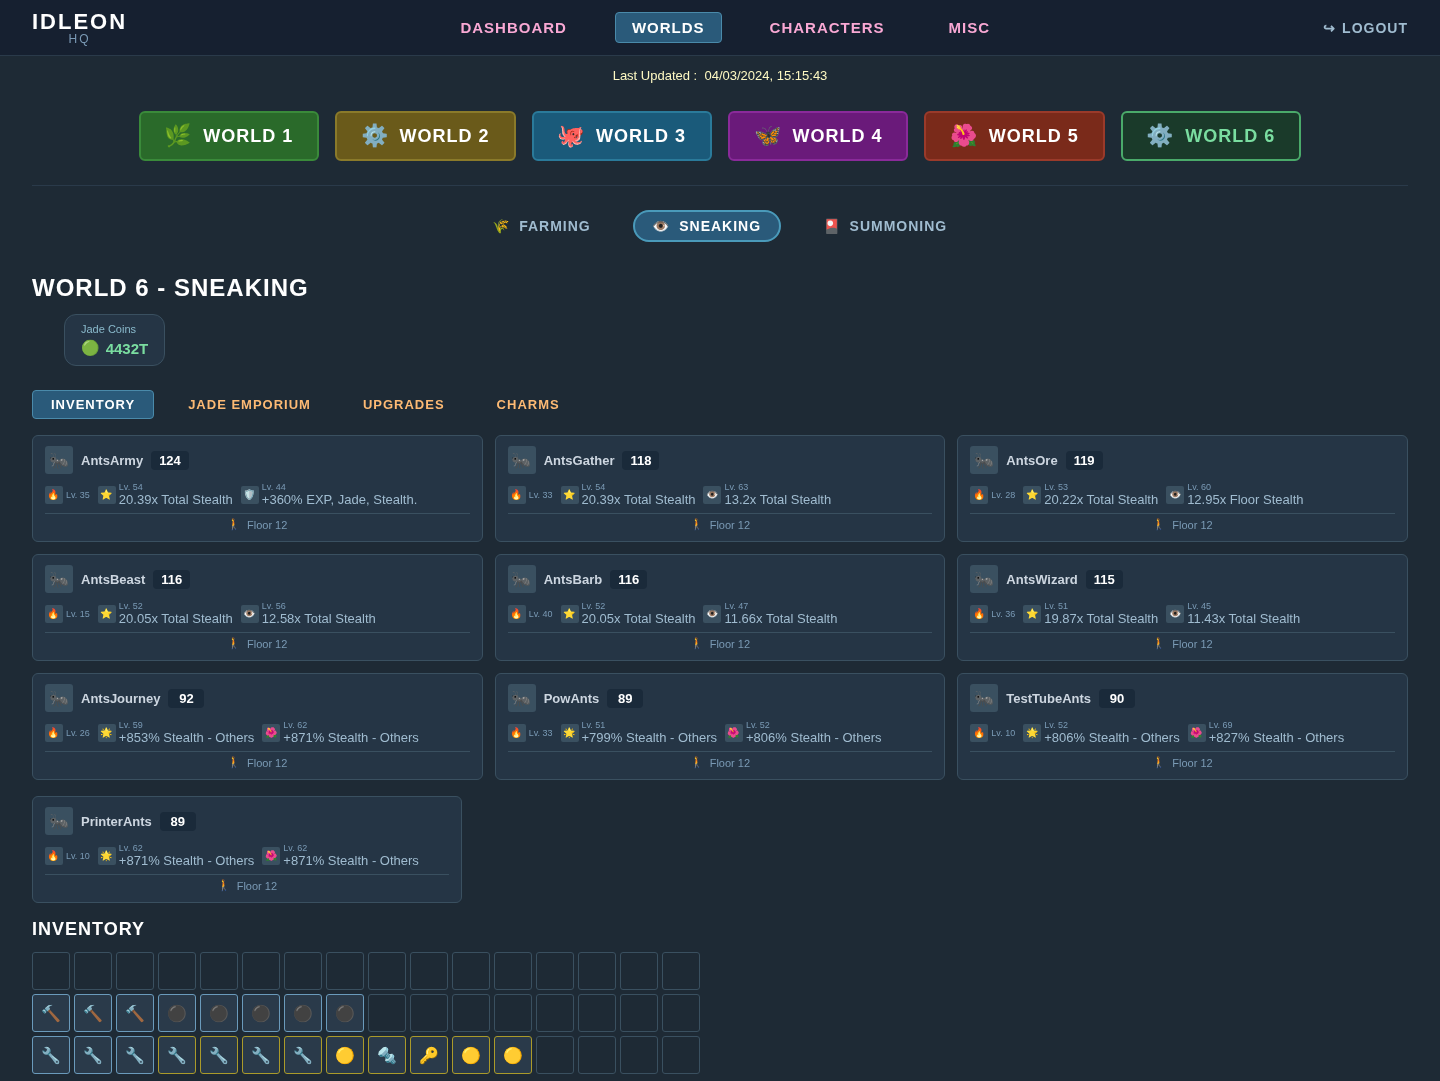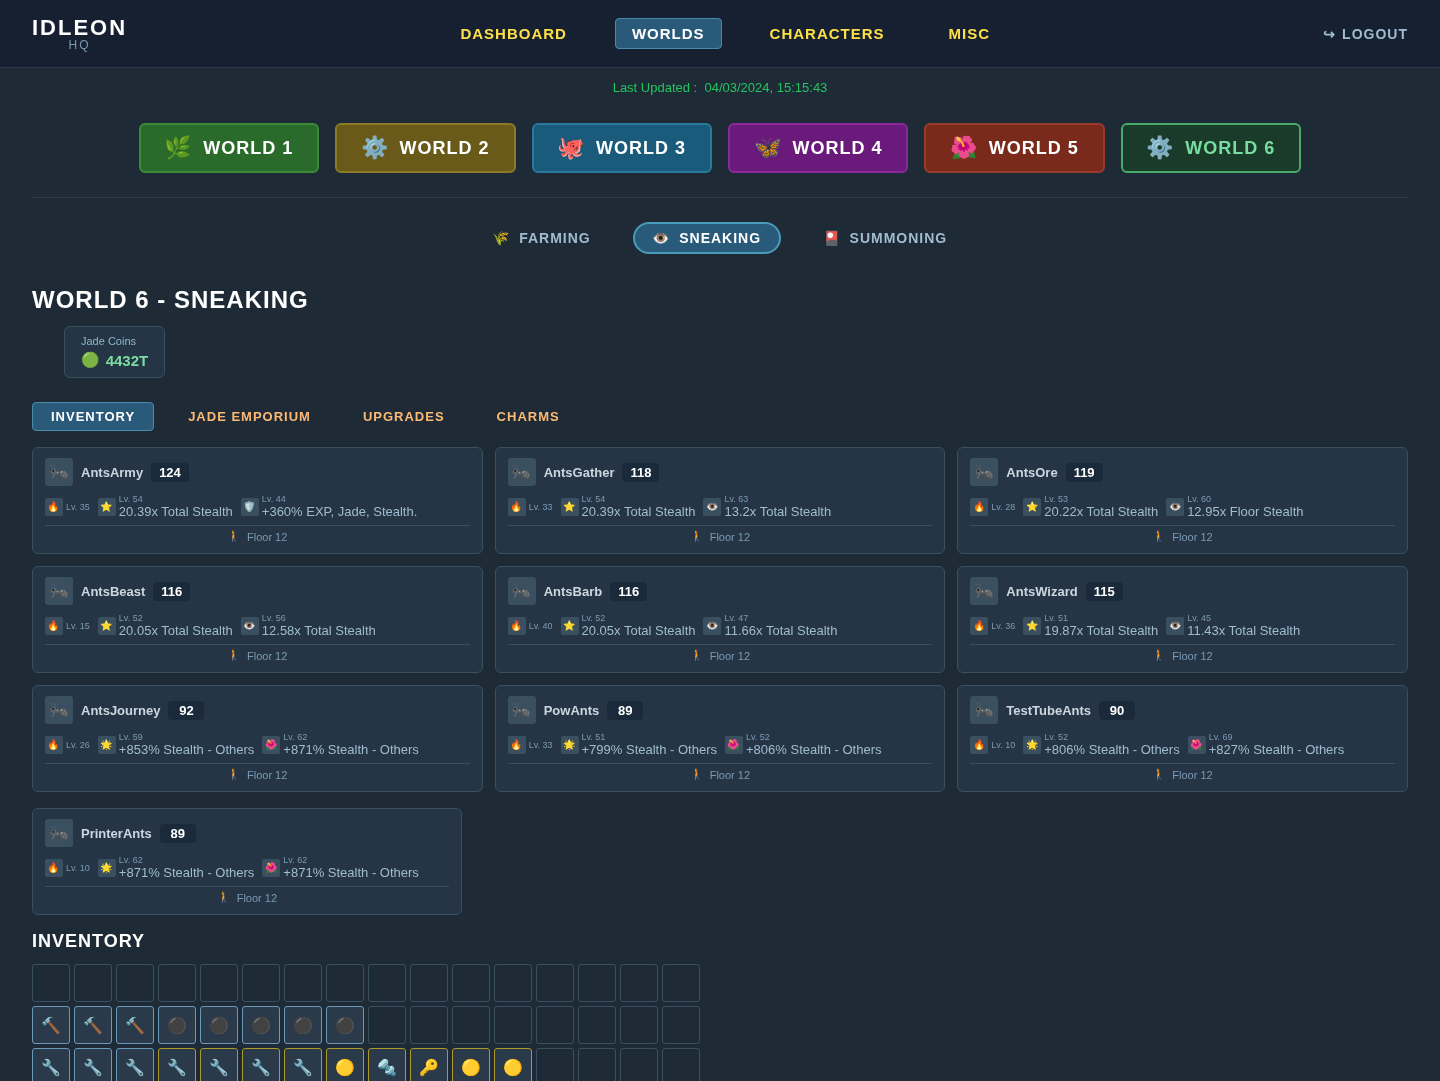--- a/index.html
+++ b/index.html
@@ -12,21 +12,21 @@
       width: 1440px;
     }
 
     
     header {
       background: #162030;
       display: flex;
       align-items: center;
       justify-content: space-between;
       padding: 0 32px;
-      height: 68px;
+      height: 56px;
       border-bottom: 1px solid #2a3a4a;
     }
     .logo {
       display: flex;
       flex-direction: column;
       line-height: 1;
     }
     .logo-title {
       font-size: 22px;
       font-weight: bold;
@@ -38,21 +38,21 @@
       color: #7a9ab5;
       letter-spacing: 2px;
       text-align: center;
     }
     nav {
       display: flex;
       gap: 32px;
       align-items: center;
     }
     .nav-item {
-      color: #fde047;
+      color: #f9a8d4;
       font-size: 15px;
       font-weight: bold;
       letter-spacing: 1px;
       cursor: pointer;
       padding: 6px 16px;
       border-radius: 4px;
     }
     .nav-item.active {
       background: #2a5a7a;
       color: #fff;
@@ -70,21 +70,21 @@
     }
 
     
     .last-updated {
       text-align: center;
       padding: 12px;
       color: #7a9ab5;
       font-size: 13px;
     }
     .last-updated span {
-      color: #22c55e;
+      color: #fef9c3;
     }
 
     
     .worlds-row {
       display: flex;
       justify-content: center;
       gap: 16px;
       padding: 16px 32px;
     }
     .world-btn {
@@ -144,21 +144,21 @@
       color: #fff;
       padding: 16px 32px 12px;
       letter-spacing: 1px;
     }
 
     
     .jade-coins-box {
       margin: 0 32px 16px;
       background: #253545;
       border: 1px solid #3a5060;
-      border-radius: 6px;
+      border-radius: 12px;
       display: inline-block;
       padding: 8px 16px;
       min-width: 100px;
     }
     .jade-coins-label {
       font-size: 11px;
       color: #8abacc;
       margin-bottom: 4px;
     }
     .jade-coins-value {

